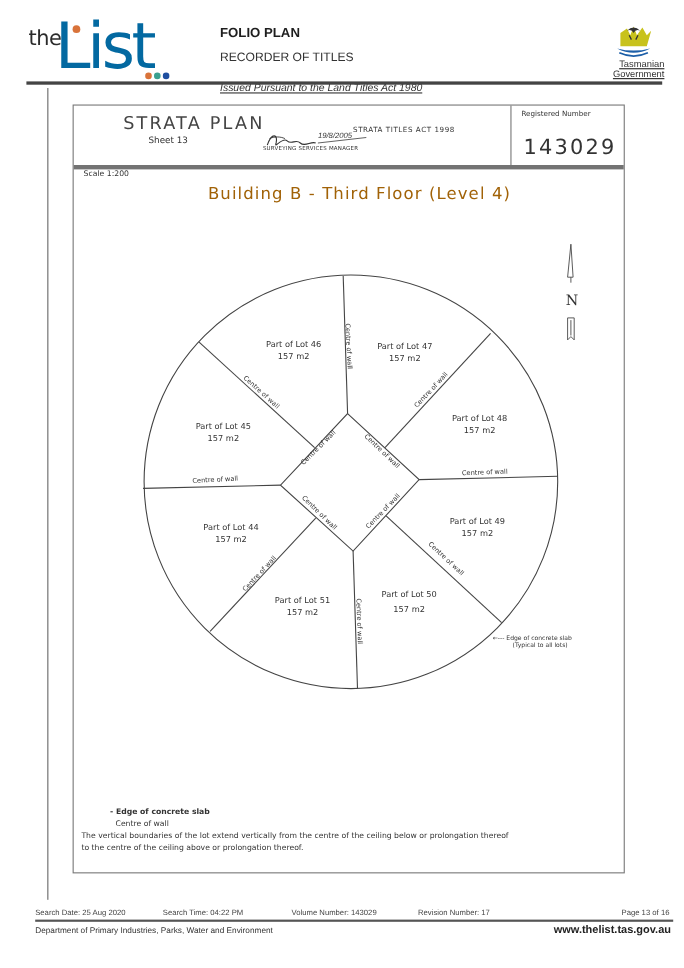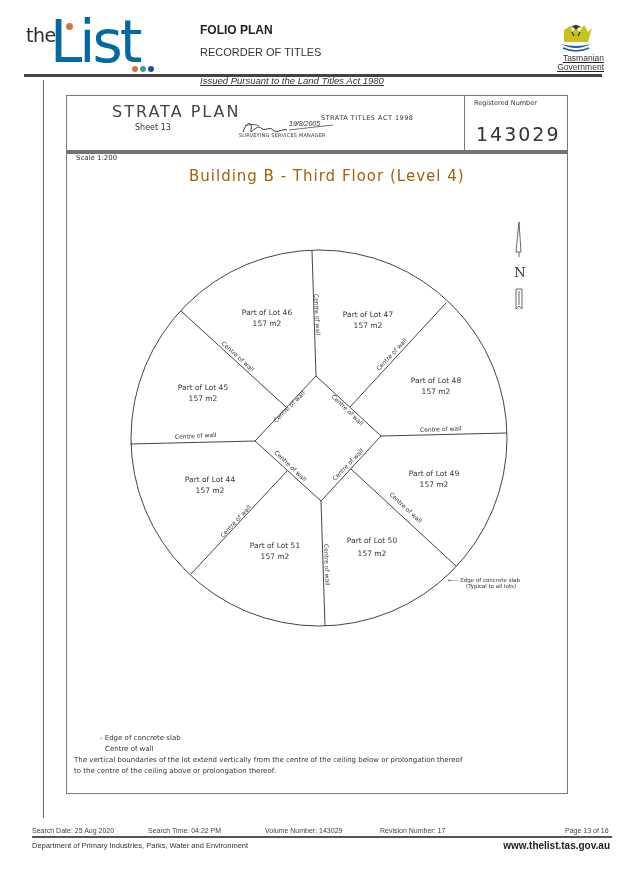--- a/index.html
+++ b/index.html
@@ -35,21 +35,21 @@
   .sp-sign-date { position: absolute; left: 222px; top: 24px; font-size: 7px; font-style: italic; color: #333; }
   .sp-sign-role { position: absolute; left: 172px; top: 36px; font-size: 5px; color: #333; letter-spacing: 0.2px; }
   .reg-label { position: absolute; left: 407px; top: 3px; font-size: 6.5px; color: #333; }
   .reg-num { position: absolute; left: 409px; top: 27px; font-size: 19px; letter-spacing: 2px; color: #333; }
   .scale { position: absolute; left: 9px; top: 58px; font-size: 7px; color: #333; }
   .bldg-title { position: absolute; left: 122px; top: 54px; font-size: 15px; letter-spacing: 1px; color: #a16207; margin-top: 17px; }
 
   .drawing { position: absolute; left: 0; top: 0; }
 
   .notes { position: absolute; left: 7px; top: 637px; font-size: 7px; line-height: 11px; color: #333; }
-  .notes .ind1 { padding-left: 26px; }
+  .notes .ind1 { padding-left: 26px; font-weight: bold; }
   .notes .ind2 { padding-left: 31px; }
 
   
   .ftr-row1 { position: absolute; left: 32px; top: 827px; width: 580px; font-size: 7px; color: #444; }
   .ftr-row1 span { position: absolute; top: 0; white-space: nowrap; }
   .ftr-rule { position: absolute; left: 32px; top: 836px; width: 580px; height: 2px; background: #555; }
   .ftr-dept { position: absolute; left: 32px; top: 841px; font-size: 7.5px; color: #333; }
   .ftr-url { position: absolute; right: 12px; top: 840px; font-size: 10px; font-weight: bold; color: #222; }
 </style>
 </head>

